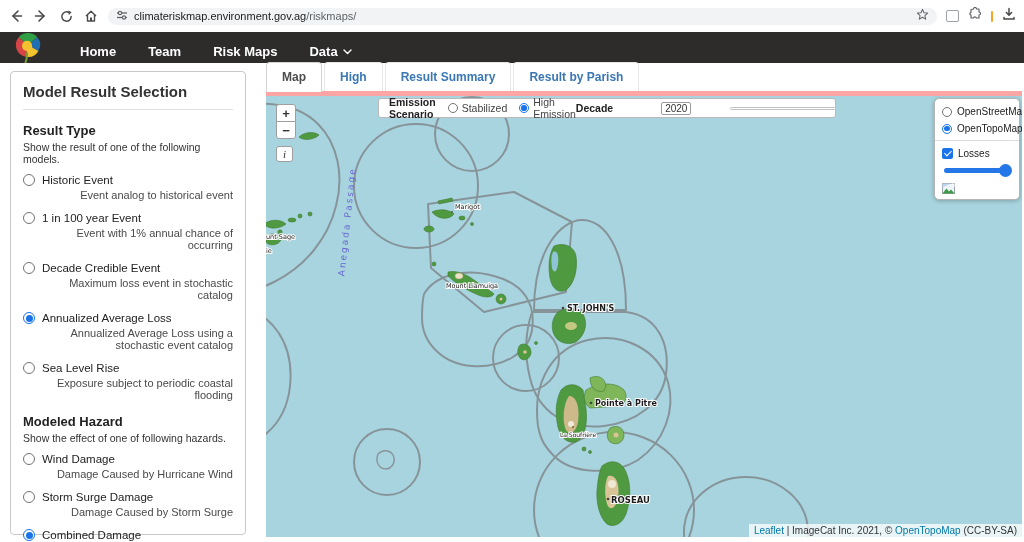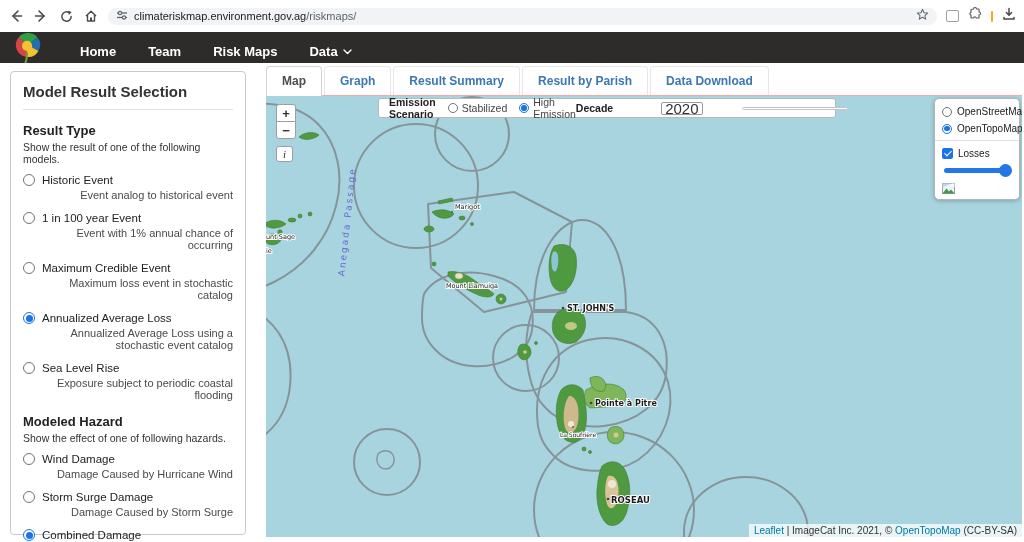--- a/index.html
+++ b/index.html
@@ -44,21 +44,21 @@
   .rb.on { border-color:#1a73e8; }
   .rb.on::after { content:""; position:absolute; inset:1.5px; border-radius:50%; background:#1a73e8; }
   .rb.sm { width:10px; height:10px; border-width:1.2px; }
   .rb.sm.on::after { inset:1.2px; }
   .cb { width:11px; height:11px; background:#1a73e8; border-radius:2px; flex:none; position:relative; }
   .cb::after { content:""; position:absolute; left:3.5px; top:1px; width:3px; height:6px;
                border:solid #fff; border-width:0 1.6px 1.6px 0; transform:rotate(45deg); }
 
   
   .tabs { position:absolute; left:266px; right:2px; top:3px; height:30px; display:flex; align-items:flex-end;
-          border-bottom:1px solid #fca5a5; }
+          border-bottom:5px solid #fca5a5; }
   .tab { padding:7px 15px; font-size:12px; font-weight:600; border:1px solid #e7e7e7; border-bottom:none;
          border-radius:4px 4px 0 0; margin-right:2px; color:#3a77b5; background:#fff; cursor:pointer; }
   .tab.active { color:#4d4d4d; border-color:#d4d4d4; position:relative; top:1px; padding-bottom:8px; }
 
   
   .map { position:absolute; left:266px; right:2px; top:33px; bottom:5px; background:#a8d4df; overflow:hidden; }
   .map svg.geo { position:absolute; left:0; top:0; }
 
   .zoomctl { position:absolute; left:10px; top:8px; width:20px; z-index:5; }
   .zbtn { width:20px; height:18px; background:#fff; border:1px solid #9e9e9e; color:#333; font-size:13px; font-weight:bold;
@@ -68,21 +68,21 @@
   .ibtn { margin-top:7px; width:17px; height:16px; background:#fff; border:1px solid #9e9e9e; border-radius:3px;
           font-size:11px; font-style:italic; font-family:"Liberation Serif", serif; color:#333;
           display:flex; align-items:center; justify-content:center; cursor:pointer; }
 
   .scenbar { position:absolute; left:112px; top:2px; width:458px; height:20px; background:#fff;
              border:1px solid #b9b9b9; border-radius:3px; z-index:5; display:flex; align-items:center;
              padding:0 10px; font-size:10.5px; color:#444; }
   .scenbar .lbl { font-weight:bold; color:#222; }
   .scen-opt { display:flex; align-items:center; gap:4px; margin-left:12px; cursor:pointer; }
   .decade-wrap { margin-left:auto; display:flex; align-items:center;gap:40px; }
-  .dec-handle { border:1px solid #9a9a9a; border-radius:2px; background:#fff; font-size:15px; color:#333;
+  .dec-handle { border:1px solid #9a9a9a; border-radius:2px; background:#fff; font-size:10px; color:#333;
                 padding:0 3px; height:13px; line-height:12px; margin:0 -1px 0 8px; position:relative; z-index:2; cursor:pointer; }
   .dec-track { width:106px; height:3px; border:1px solid #c2c2c2; border-radius:2px; background:#fff; margin-right:12px; cursor:pointer; }
 
   .layers { position:absolute; right:2px; top:2px; width:86px; background:#fff; border:1px solid #b5b5b5;
             border-radius:5px; box-shadow:0 1px 4px rgba(0,0,0,.25); z-index:5; padding:7px 7px 5px; }
   .lyr-row { display:flex; align-items:center; gap:5px; font-size:10px; color:#1a1a1a; font-weight:500; margin-bottom:6px; cursor:pointer; }
   .lyr-sep { border-top:1px solid #ddd; margin:6px -7px 7px; }
   .lyr-slider { position:relative; height:5px; background:#2577e8; border-radius:3px; margin:9px 2px 10px; cursor:pointer; }
   .lyr-slider .knob { position:absolute; right:-2px; top:-4px; width:13px; height:13px; border-radius:50%; background:#2577e8; }
   .legend-broken { display:block; }
@@ -206,21 +206,21 @@
     <div class="opt">
       <div class="opt-head">
           <span class="rb"></span>
           <span>1 in 100 year Event</span>
         </div>
       <div class="opt-desc">Event with 1% annual chance of occurring</div>
     </div>
     <div class="opt">
       <div class="opt-head">
           <span class="rb"></span>
-          <span>Maximum Credible Event</span>
+          <span>Decade Credible Event</span>
         </div>
       <div class="opt-desc">Maximum loss event in stochastic catalog</div>
     </div>
     <div class="opt">
       <div class="opt-head">
           <span class="rb on"></span>
           <span>Annualized Average Loss</span>
         </div>
       <div class="opt-desc">Annualized Average Loss using a stochastic event catalog</div>
     </div>
@@ -253,24 +253,23 @@
       <div class="opt-head">
           <span class="rb on"></span>
           <span>Combined Damage</span>
         </div>
       <div class="opt-desc">Combined Damage by Wind and Surge</div>
     </div>
   </div>
 
   <div class="tabs">
     <div class="tab active">Map</div>
-    <div class="tab">Graph</div>
+    <div class="tab">High</div>
     <div class="tab">Result Summary</div>
     <div class="tab">Result by Parish</div>
-    <div class="tab">Data Download</div>
   </div>
 
   <div class="map">
 
     <svg class="geo" width="756" height="441" viewBox="0 0 756 441">
 
       <g fill="none" stroke="#818a8e" stroke-width="2" stroke-linejoin="round" opacity="0.85">
         <path d="M-60,20 C-10,0 30,6 52,28 C72,48 78,80 70,110 C62,142 40,170 8,186 C-20,200 -50,202 -70,192"></path>
         <path d="M-40,205 C10,215 28,250 24,290 C20,330 -10,355 -50,355"></path>
         <circle cx="150" cy="90" r="62"></circle>

